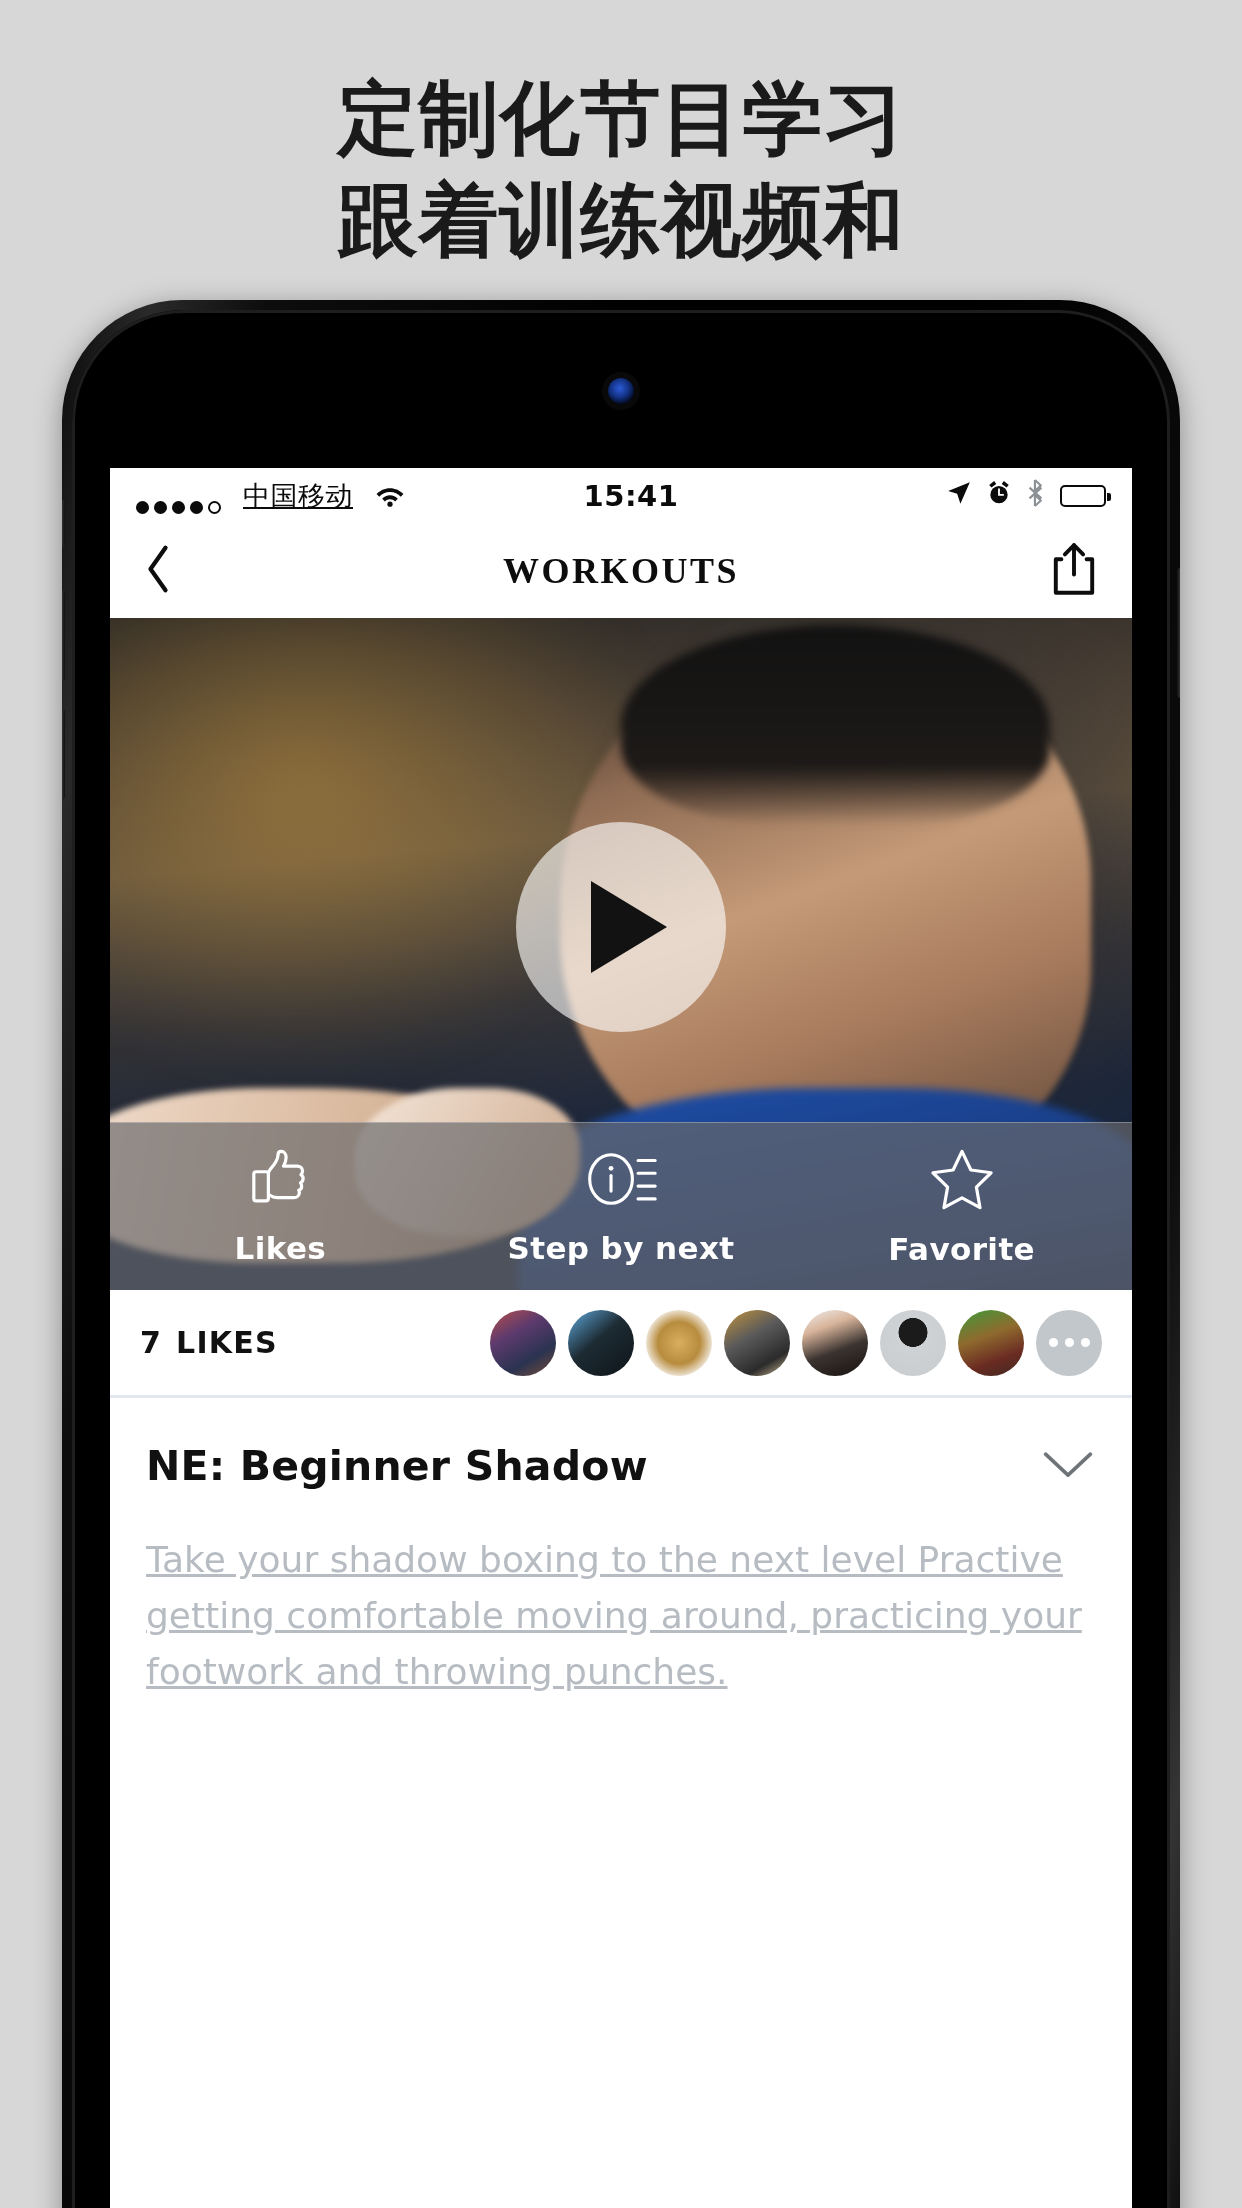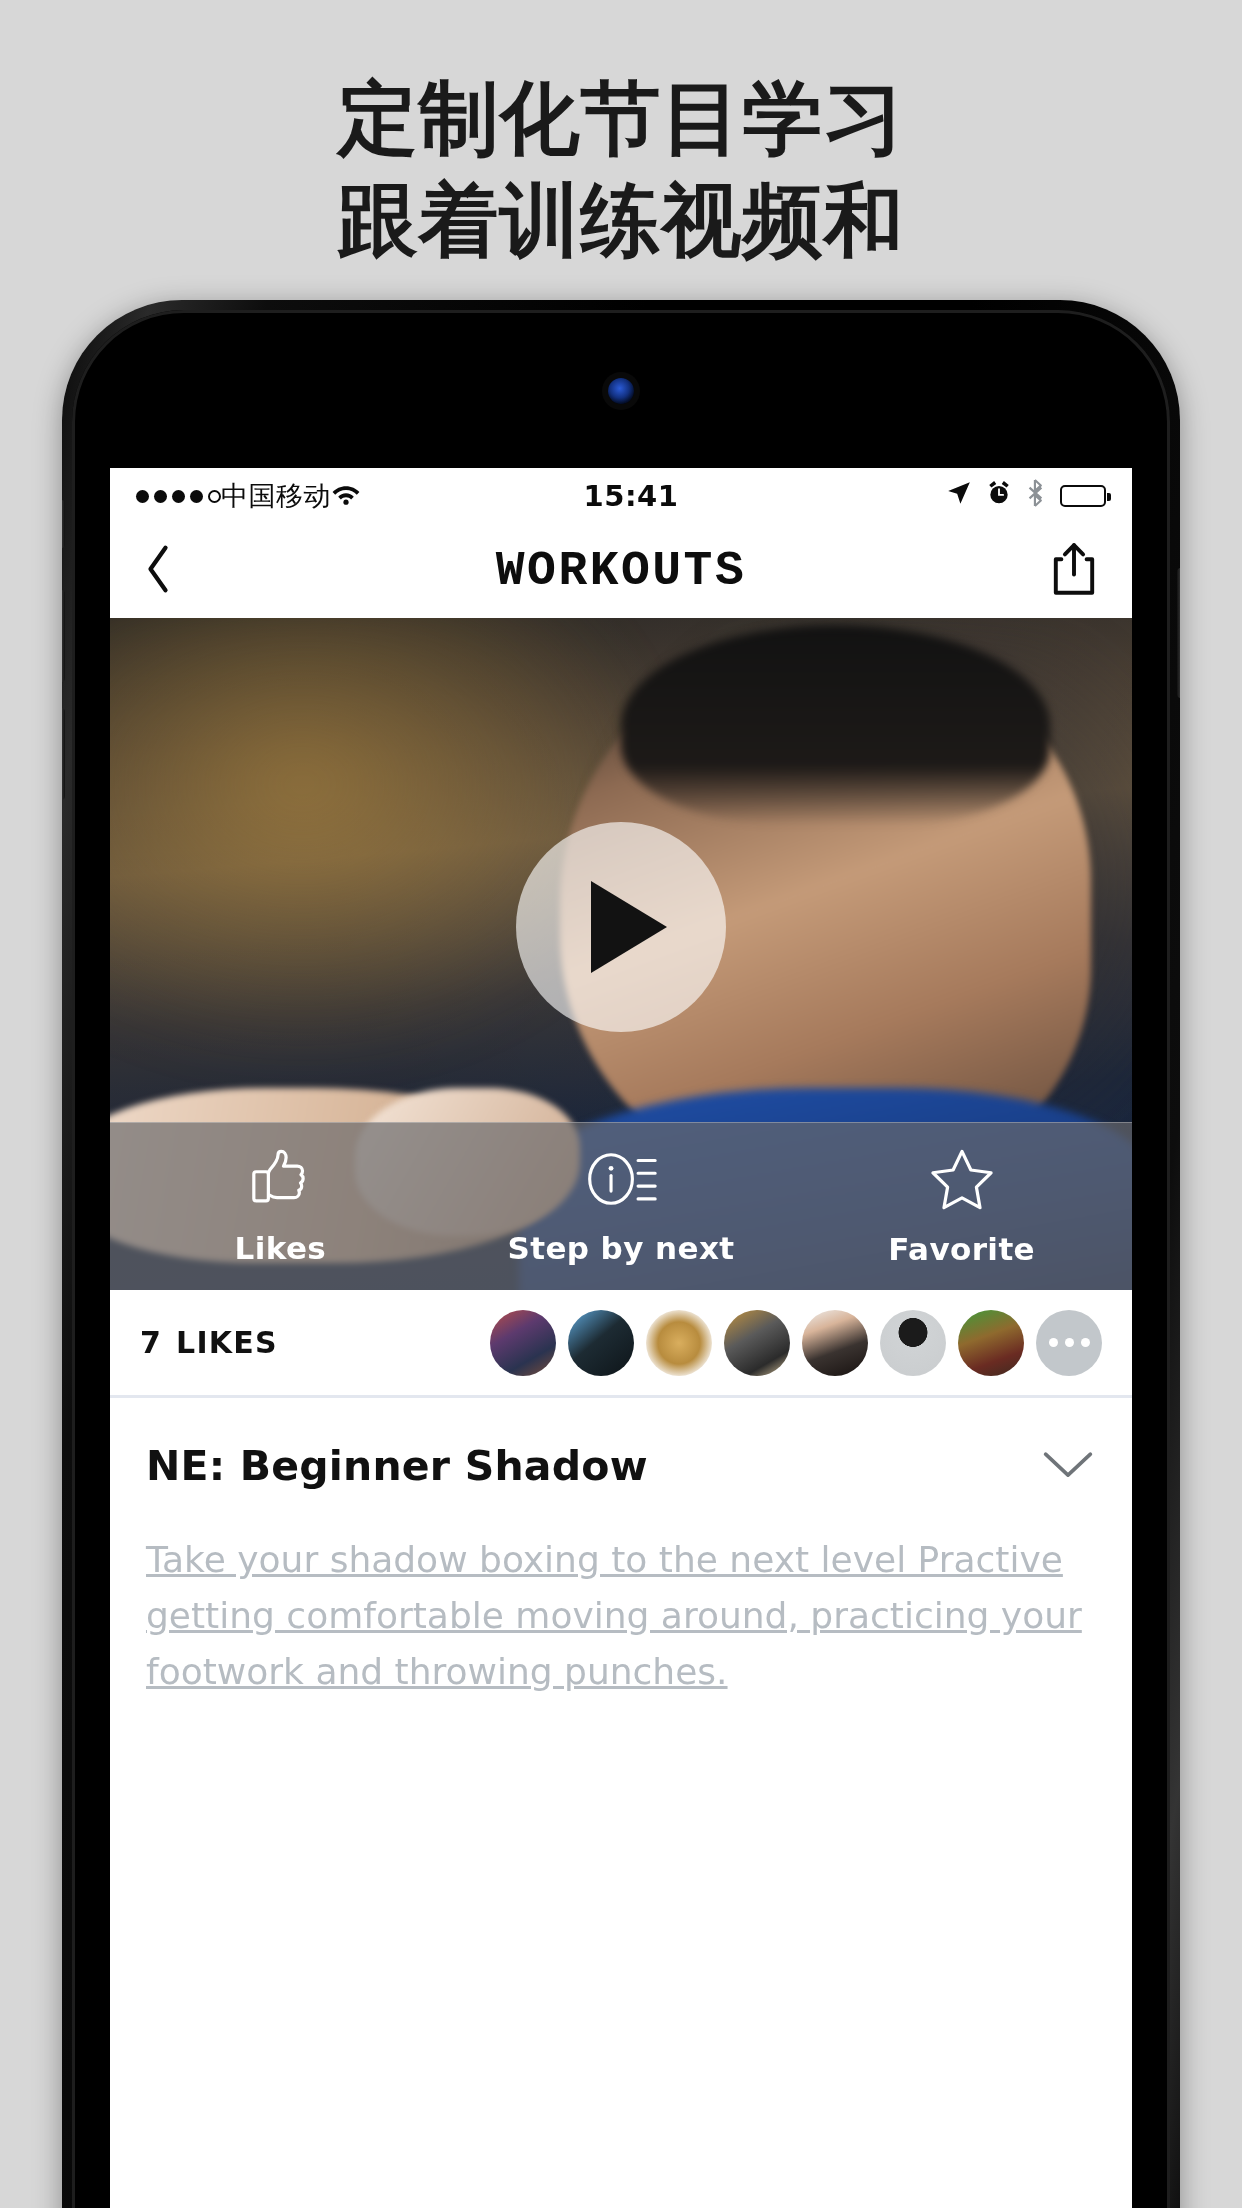--- a/index.html
+++ b/index.html
@@ -65,21 +65,21 @@
     overflow:hidden;
   }
 
   
   .statusbar {
     height:56px; display:flex; align-items:center;
     padding:0 26px; background:#fff; color:#0b0b0b;
     font-size:27px; font-weight:bold;
     font-family:"DejaVu Sans", sans-serif;
   }
-  .sb-left { display:flex; align-items:center; gap:0; flex:1; }
+  .sb-left { display:flex; align-items:flex-end; gap:22px; flex:1;text-decoration:underline; }
   .dots { display:flex; gap:5px; align-items:center; }
   .dot { width:13px; height:13px; border-radius:50%; background:#0b0b0b; }
   .dot.hollow { background:transparent; border:2.5px solid #0b0b0b; }
   .carrier { font-size:27px; font-weight:normal; letter-spacing:.5px; }
   .sb-center { flex:0 0 auto; font-size:29px; font-weight:bold; letter-spacing:.5px;margin-left:20px; }
   .sb-right { flex:1; display:flex; align-items:center; justify-content:flex-end; gap:14px; }
   .batt {
     width:46px; height:22px; border:2.5px solid #0b0b0b; border-radius:5px;
     position:relative; padding:2px;
   }
@@ -89,22 +89,22 @@
   }
   .batt-fill { height:100%; background:#0b0b0b; border-radius:2px; }
 
   
   .navbar {
     height:94px; background:#fff; display:flex; align-items:center;
     padding:0 34px; position:relative;
   }
   .nav-title {
     position:absolute; left:0; right:0; text-align:center;
-    font-size:48px; font-weight:bold; letter-spacing:2.5px; color:#0d0d0d;
-    font-family:Liberation Mono, monospace;
+    font-size:36px; font-weight:bold; letter-spacing:2.5px; color:#0d0d0d;
+    font-family:Liberation Serif, serif;
   }
   .nav-back, .nav-share { position:relative; z-index:2; cursor:pointer; }
   .nav-share { margin-left:auto; }
 
   
   .hero {
     position:relative; width:100%; height:672px;
     background:
       radial-gradient(circle at 72% 38%, rgba(0,0,0,0) 0%, rgba(0,0,0,.12) 60%),
       linear-gradient(175deg,#2c2a28 0%,#4d4237 18%,#6b5a44 34%,#3c3a3c 54%,#1f2a3f 72%,#15294d 100%);

